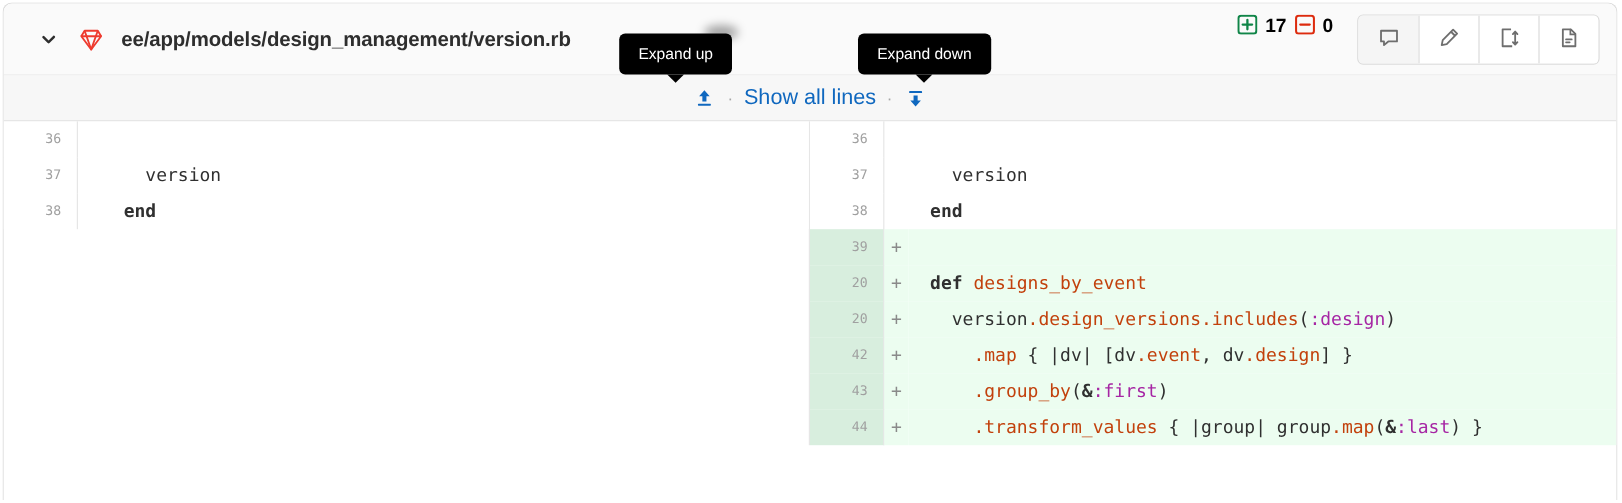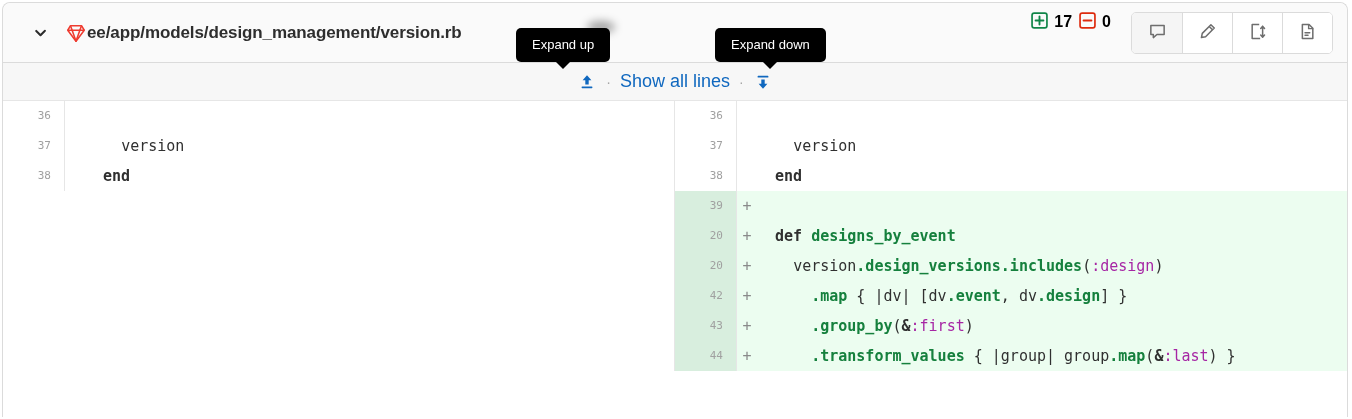--- a/index.html
+++ b/index.html
@@ -53,20 +53,21 @@
   }
   .chevron-btn svg { display: block; }
 
   .ruby-icon {
     margin-left: 14px;
     flex: 0 0 auto;
     display: flex;
     align-items: center;
   }
   .file-path {
+    margin-left: 14px;
     font-size: 17px;
     font-weight: bold;
     color: #2e2e2e;
     letter-spacing: -0.1px;
     white-space: nowrap;
     overflow: hidden;
     cursor: pointer;
   }
 
   .header-right {
@@ -226,21 +227,21 @@
   .code-cell {
     flex: 1 1 auto;
     white-space: pre-wrap;
     word-break: break-all;
     color: #303030;
     padding-right: 8px;
   }
 
   
   .k  { color: #303030; font-weight: bold; }   
-  .fn { color: #15803d; font-weight: bold; }
+  .fn { color: #c2410c; font-weight: normal; }
   .sym{ color: #a626a4; }                      
   .op { color: #303030; font-weight: bold; }   
   .pl { color: #303030; }                      
 </style>
 </head>
 <body>
 
 <div class="file-card">
 
   <div class="file-header">

